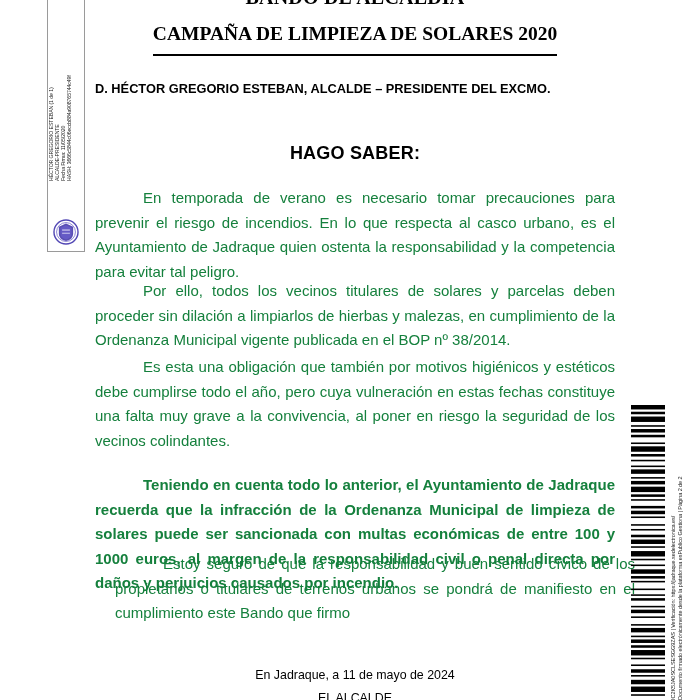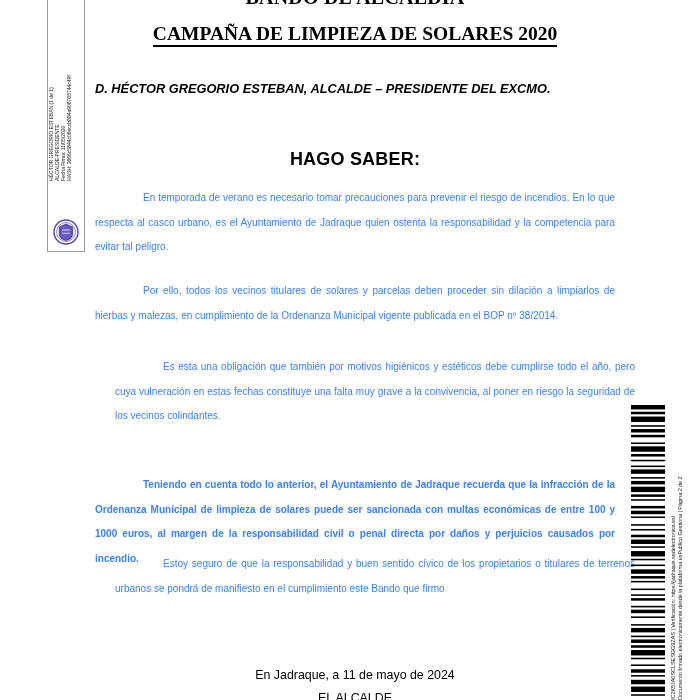--- a/index.html
+++ b/index.html
@@ -86,67 +86,67 @@
     top: 23px;
     left: 0;
     width: 520px;
     text-align: center;
   }
   .title-sub-wrap span {
     font-family: "Liberation Serif", serif;
     font-weight: bold;
     font-size: 19.5px;
     border-bottom: 2px solid #000;
-    padding-bottom: 1px;
+    padding-bottom: 10px;
   }
 
   .authority {
     position: absolute;
     top: 78px;
     left: 0;
     width: 520px;
     font-family: "Liberation Sans", sans-serif;
     font-weight: bold;
     font-size: 12.8px;
     line-height: 21px;
   }
-  .authority .line1 { display: block; font-style: italic; }
+  .authority .line1 { display: block; }
   .authority .line2 { display: block; padding-left: 52px; }
   .authority .normal {
     font-weight: normal;
     font-size: 12.2px;
   }
 
   .hago-saber {
     position: absolute;
-    top: 149px;
+    top: 143px;
     left: 0;
     width: 520px;
     text-align: center;
     font-family: "Liberation Sans", sans-serif;
     font-weight: bold;
     font-size: 18px;
     letter-spacing: 0.2px;
   }
 
   .para {
     position: absolute;
     left: 0;
     width: 520px;
     font-family: "Liberation Sans", sans-serif;
-    font-size: 10px;
+    font-size: 15px;
     line-height: 24.5px;
     text-align: justify;
     text-indent: 48px;
-    color: #3b82f6;
+    color: #15803d;
   }
 
   #para-1 { top: 186px; }
   #para-2 { top: 279px; }
-  #para-3 { top: 355px; margin-left: 20px; }
+  #para-3 { top: 355px; }
   #para-4 { top: 473px; font-weight: bold; }
   #para-5 { top: 552px; margin-left: 20px; }
 
   .closing {
     position: absolute;
     left: 0;
     width: 520px;
     text-align: center;
     font-family: "Liberation Sans", sans-serif;
     font-size: 12.4px;

